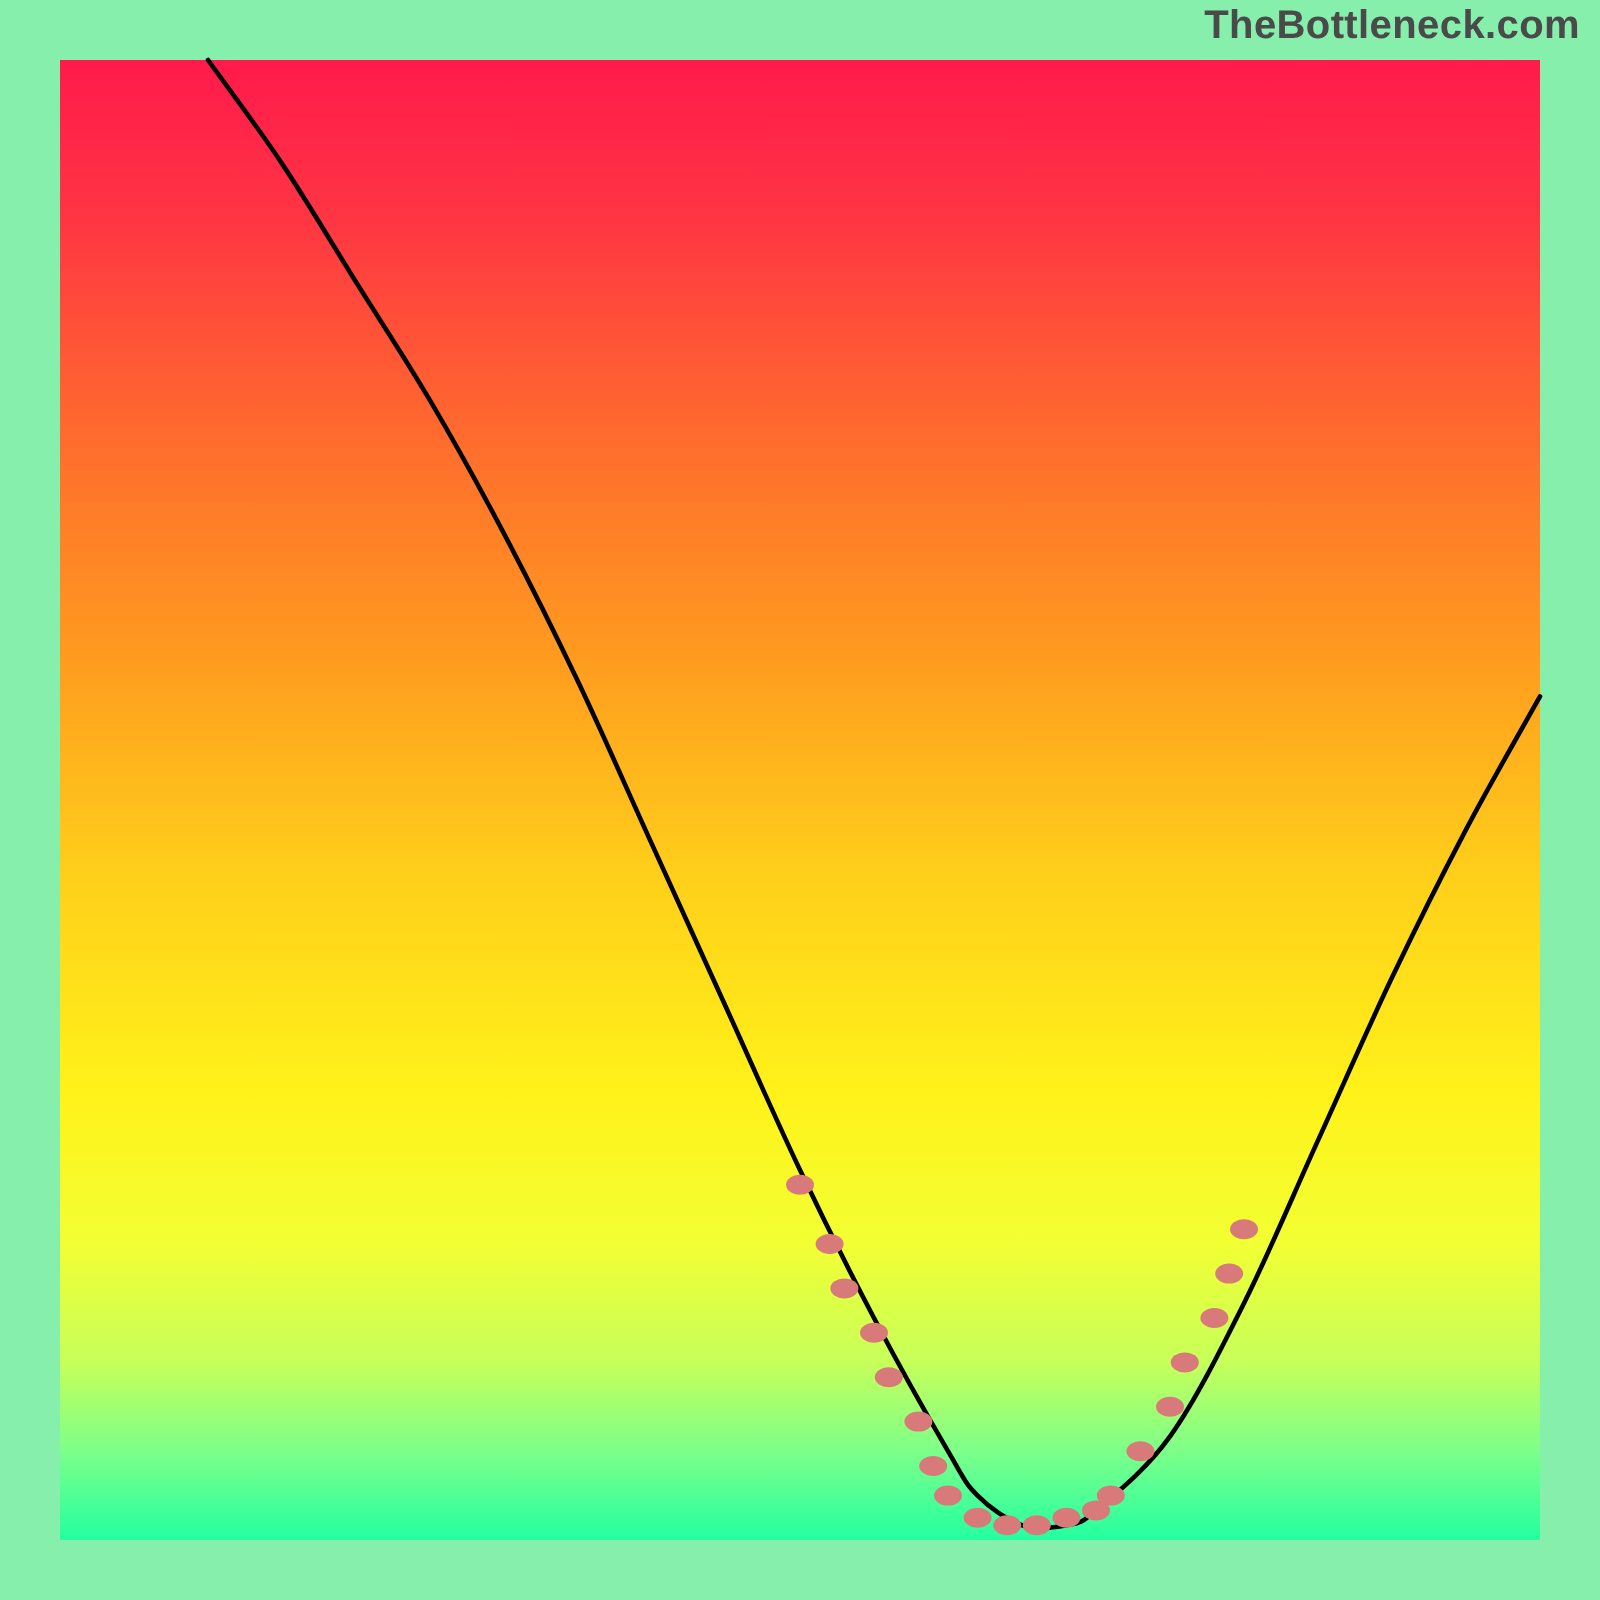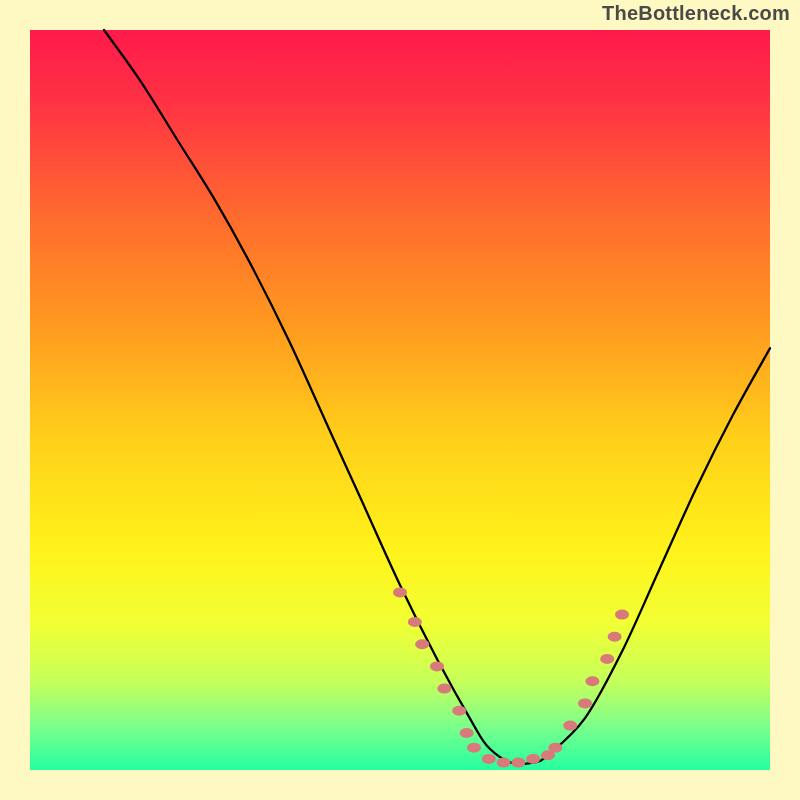--- a/index.html
+++ b/index.html
@@ -7,21 +7,21 @@
     padding: 0;
     width: 800px;
     height: 800px;
     background: #000;
     overflow: hidden;
   }
   .stage {
     position: relative;
     width: 800px;
     height: 800px;
-    background: #fef9c3;
+    background: #86efac;
   }
   .watermark {
     position: absolute;
     top: 2px;
     right: 10px;
     color: #4a4a4a;
     font-family: Arial, Helvetica, sans-serif;
     font-size: 20px;
     font-weight: 600;
     letter-spacing: 0.2px;

